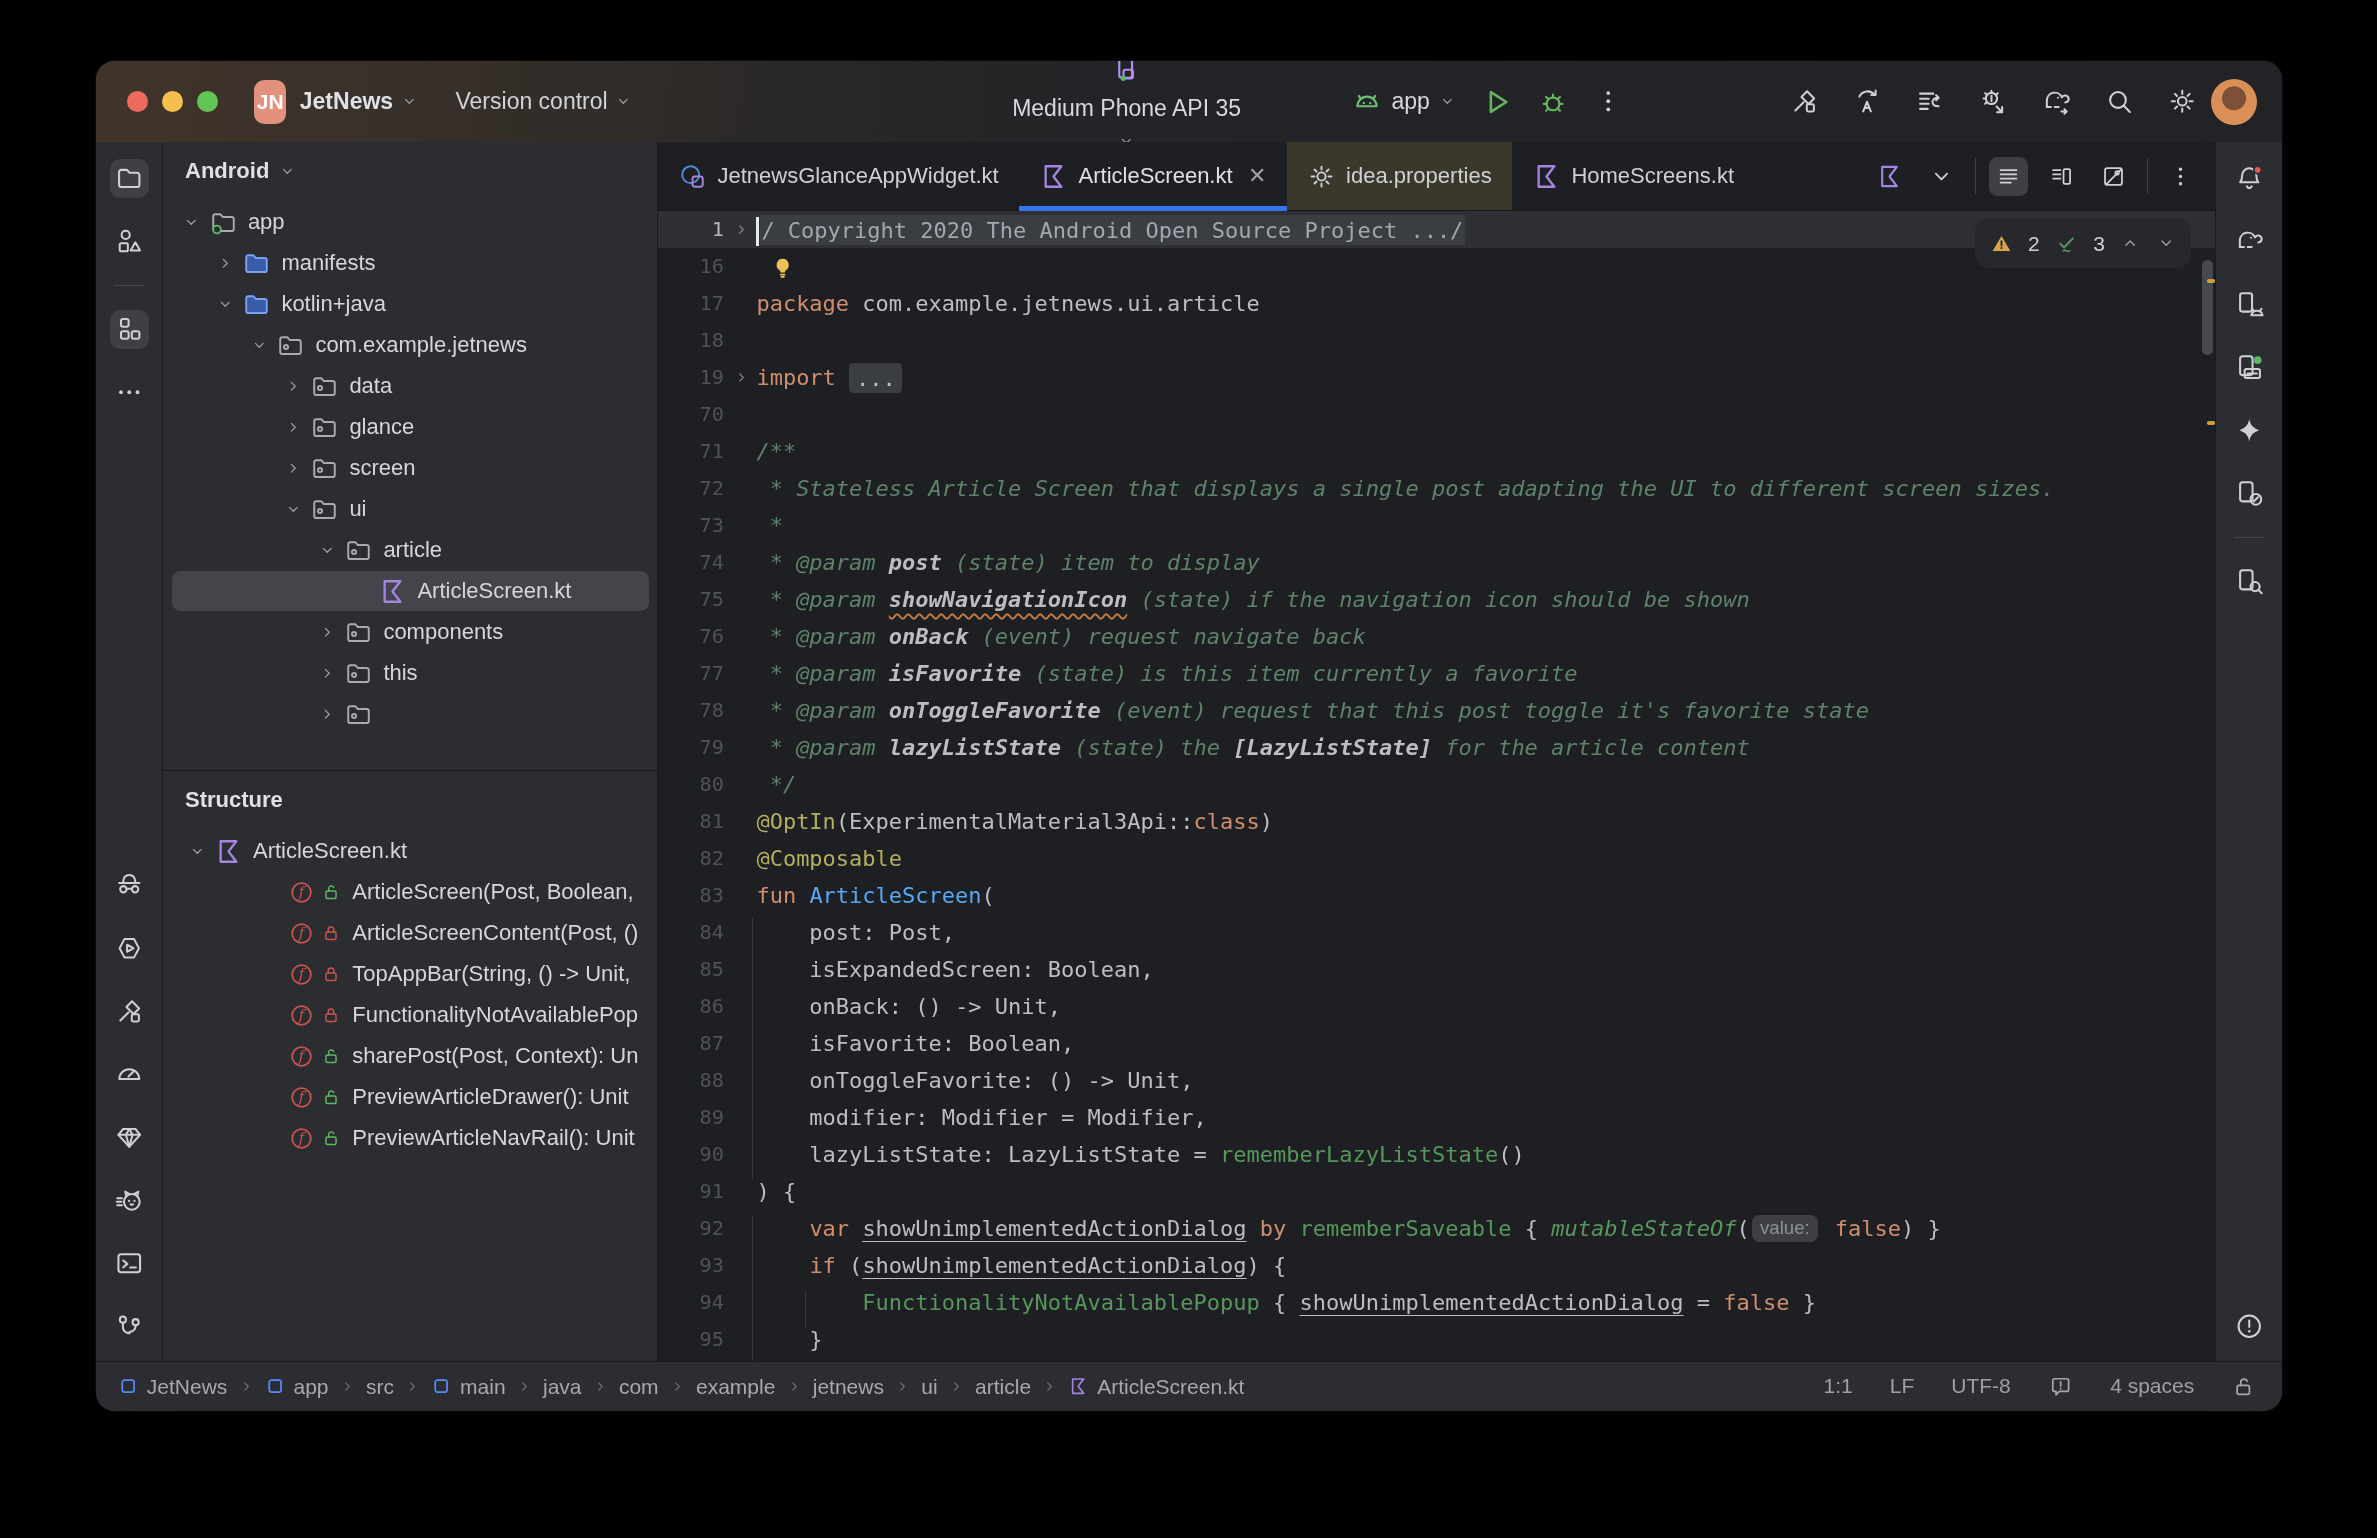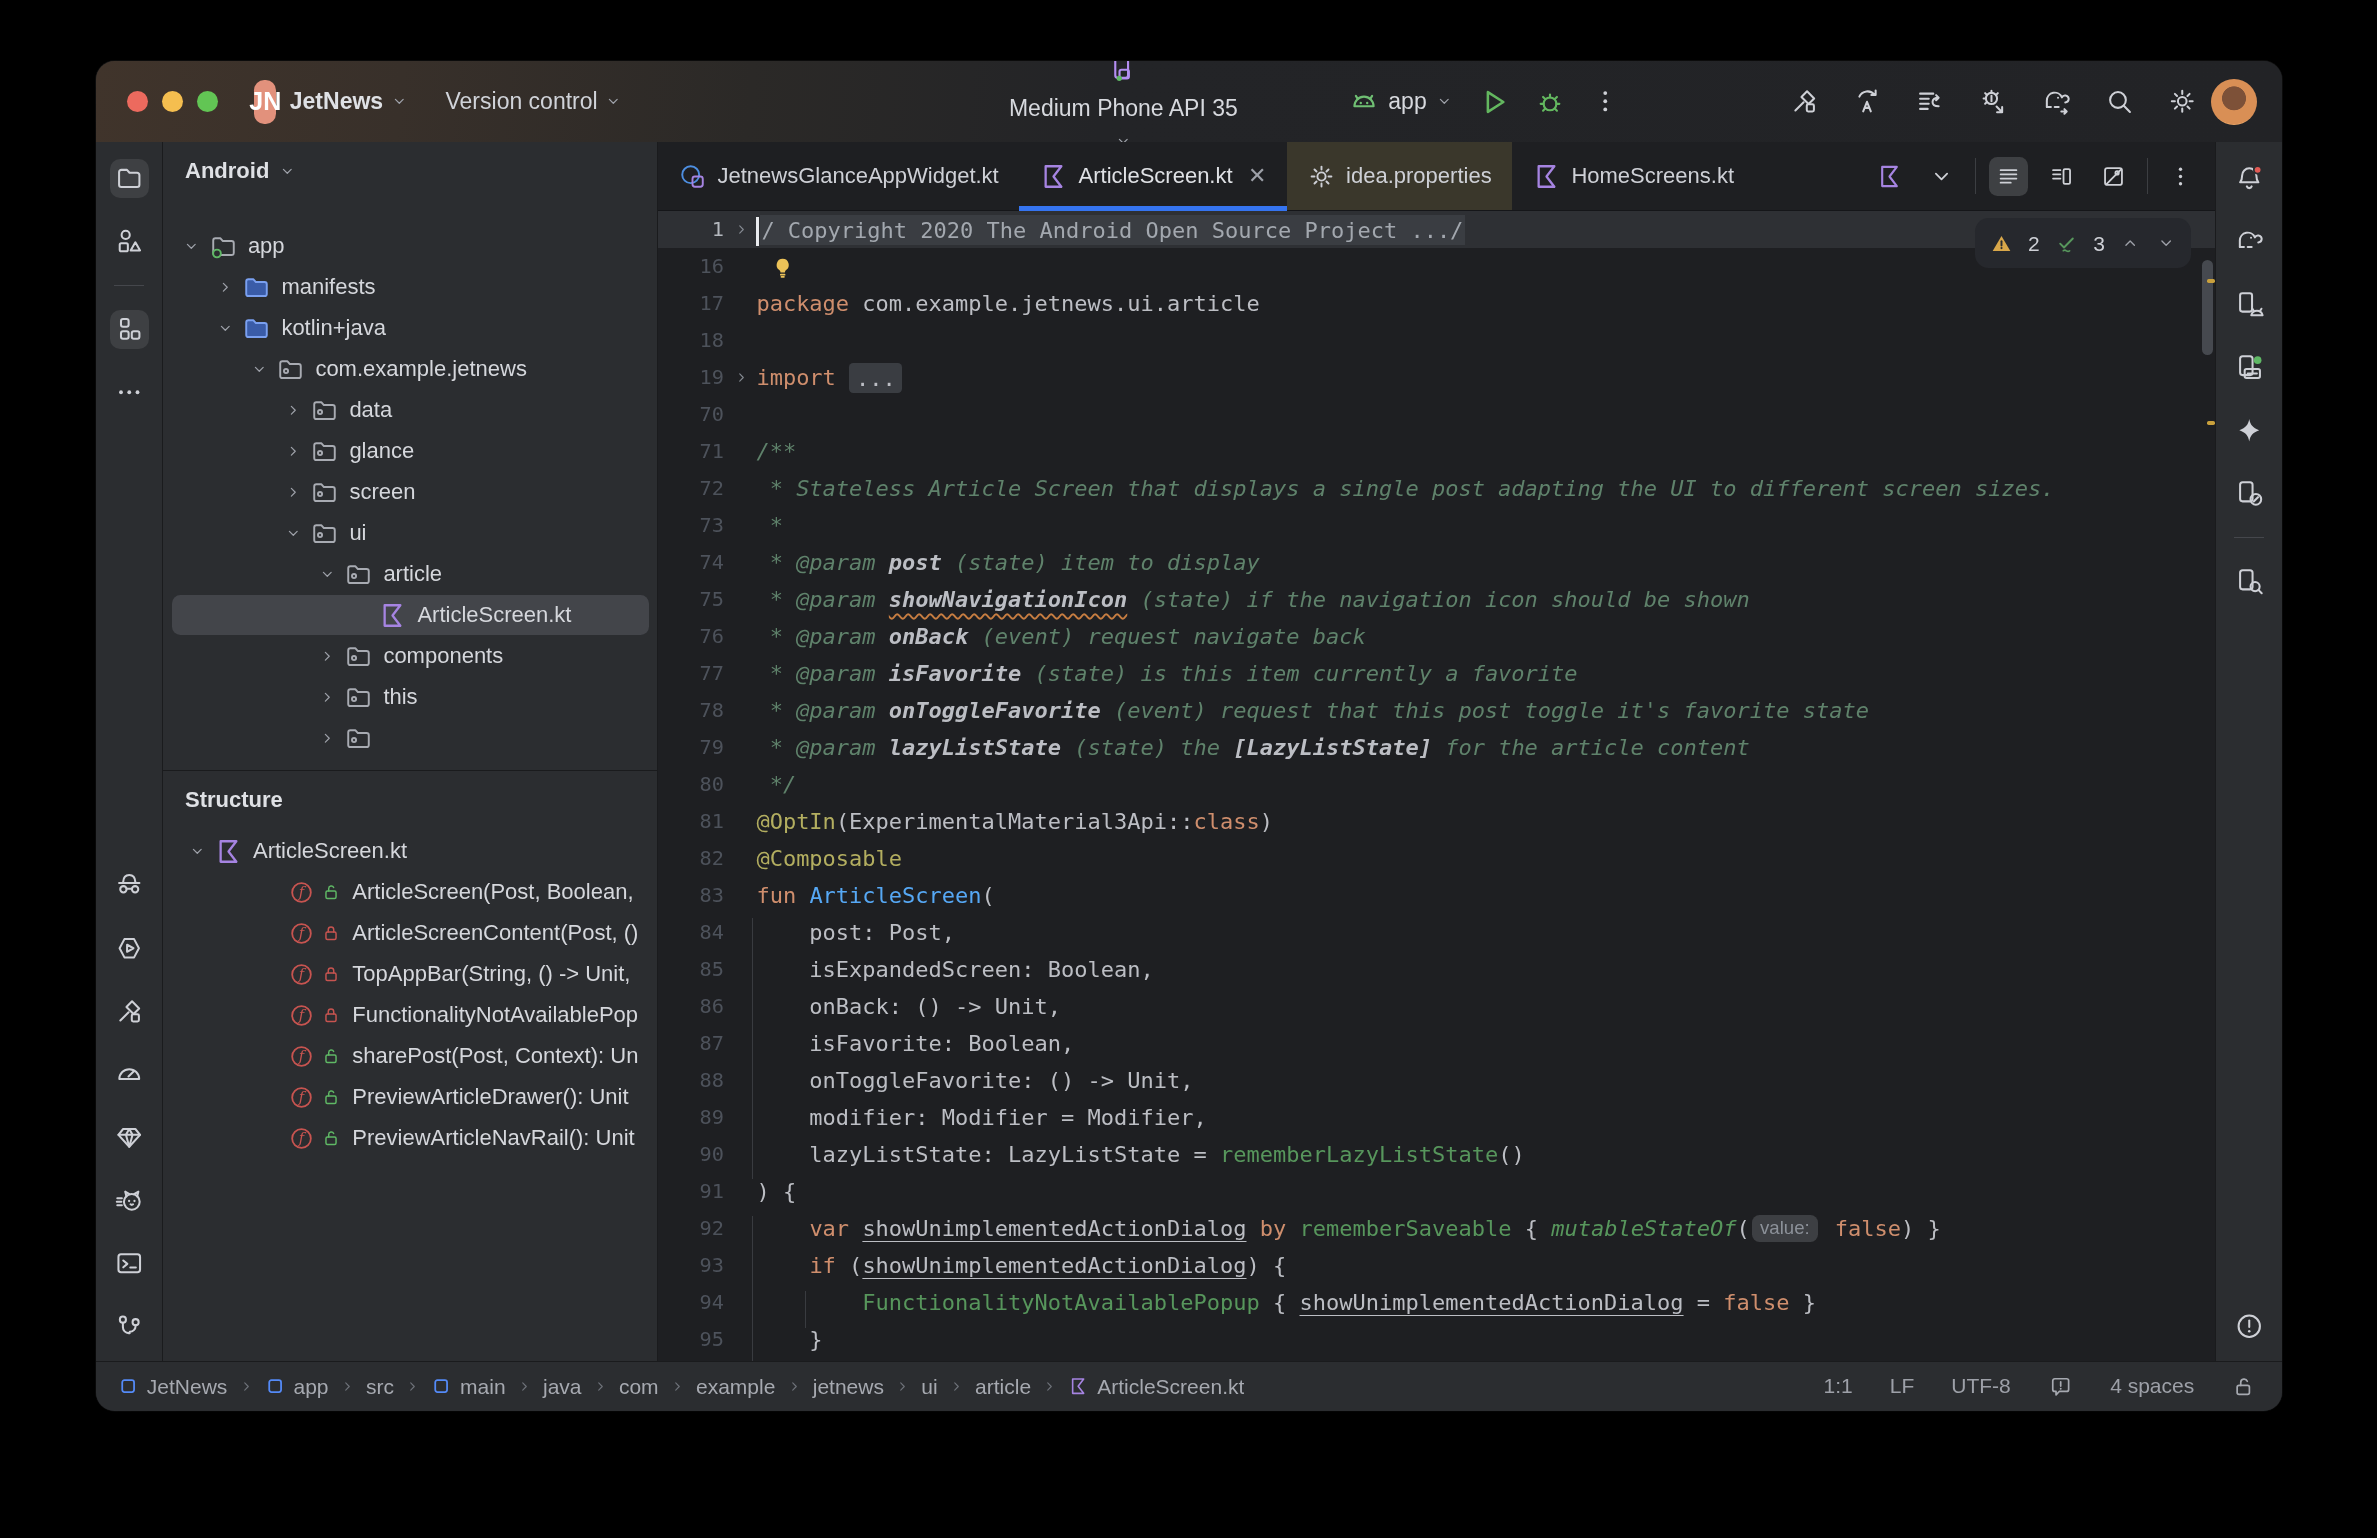--- a/index.html
+++ b/index.html
@@ -7,22 +7,22 @@
          font-family:"Liberation Sans",sans-serif;-webkit-font-smoothing:antialiased;}
   .window{position:absolute;left:96px;top:61px;width:2186px;height:1350px;background:#1E1F22;
           border-radius:18.6px;overflow:hidden;display:flex;flex-direction:column;
           box-shadow:0 34px 93px rgba(0,0,0,.9),0 0 0 0.8px rgba(255,255,255,.08);}
   
   .titlebar{height:81px;flex:0 0 81px;display:flex;align-items:center;padding:0 25.4px 0 30.5px;
             background:linear-gradient(95deg,#40342b 0%,#38302a 14%,#2b2927 30%,#232427 46%,#222326 100%);}
   .lights{display:flex;gap:14.4px;margin-right:36px;}
   .light{width:21px;height:21px;border-radius:50%;}
   .light.r{background:#EC6A5E}.light.y{background:#F5BE4F}.light.g{background:#62C554}
-  .app-badge{width:22px;height:44px;border-radius:10.2px;background:#E2917C;color:#fff;font-weight:700;
-             font-size:25px;display:flex;align-items:center;justify-content:center;margin-right:13.5px;}
+  .app-badge{width:32px;height:44px;border-radius:10.2px;background:#E2917C;color:#fff;font-weight:700;
+             font-size:21px;display:flex;align-items:center;justify-content:center;margin-right:13.5px;}
   .tb-item{display:flex;align-items:center;gap:6.8px;font-size:23px;color:#DFE1E5;font-weight:600;margin-right:37px;}
   .tb-item.dim{font-weight:400;color:#D0D3D9;}
   .chev-ic{width:18.6px;height:18.6px;color:#9DA0A8;display:inline-flex;}
   .chev-ic svg{width:100%;height:100%;}
   .device-select{display:flex;align-items:center;gap:10.2px;font-size:23px;color:#D7D9DE;flex-direction:column;}
   .device-select .ic{width:32px;height:32px;}
   .run-group{display:flex;align-items:center;gap:24px;margin-left:110px;}
   .run-config{display:flex;align-items:center;gap:8.5px;font-size:23px;color:#D7D9DE;}
   .run-group .ic,.run-config .ic{width:32px;height:32px;}
   .tb-icons{display:flex;gap:27px;align-items:center;color:#CED0D6;}
@@ -41,21 +41,21 @@
   .rail.left{border-right:0.8px solid #1A1B1D;}
   .rail.right{border-left:0.8px solid #1A1B1D;}
   .rail .ric{width:39px;height:39px;}
   .rail .ric.active{background:#3E4043;}
   .rail-div{width:30.5px;height:0.8px;background:#45474C;}
   .rail-gap{flex:1;}
   
   .sidebar{width:494px;flex:0 0 494px;background:#2B2D30;border-right:0.8px solid #1A1B1D;
            display:flex;flex-direction:column;min-height:0;}
   .panel{display:flex;flex-direction:column;overflow:hidden;}
-  .panel.project{flex:0 0 628px;border-bottom:0.8px solid #1A1B1D;gap:24px;}
+  .panel.project{flex:0 0 628px;border-bottom:0.8px solid #1A1B1D;}
   .panel.structure{flex:1;}
   .panel-head{height:58px;flex:0 0 58px;display:flex;align-items:center;gap:8.5px;padding:0 8.5px 0 22px;
               font-weight:700;font-size:22px;color:#DFE1E5;}
   .tree{flex:1;overflow:hidden;padding-top:1.7px;}
   .trow{height:41px;display:flex;align-items:center;font-size:22px;color:#D5D7DC;white-space:nowrap;
         position:relative;overflow:hidden;}
   .trow .selbg{position:absolute;left:8.5px;right:8.5px;top:0.8px;bottom:0.8px;background:#43454A;border-radius:8.5px;}
   .trow>*{position:relative;}
   .tchev{width:30.5px;flex:0 0 30.5px;display:flex;justify-content:center;color:#9DA0A8;}
   .tchev .ic{width:18.6px;height:18.6px;}

